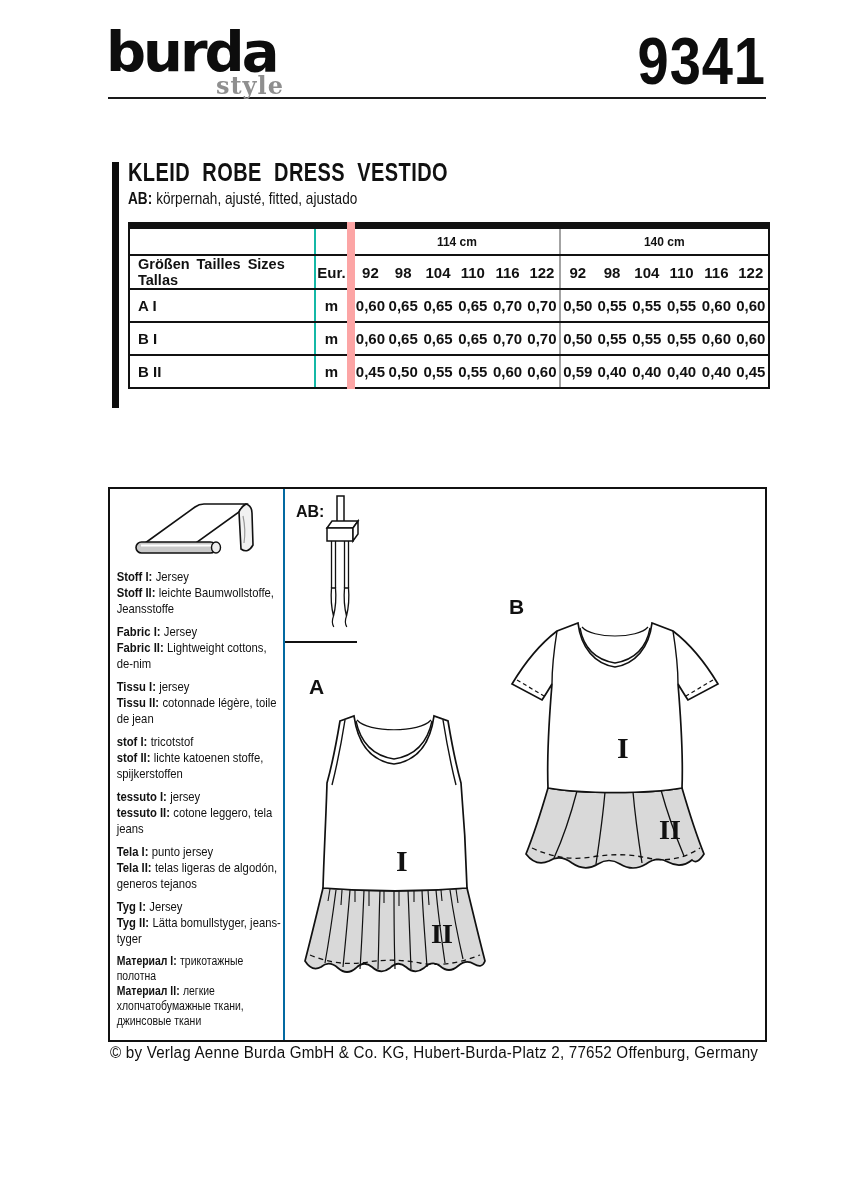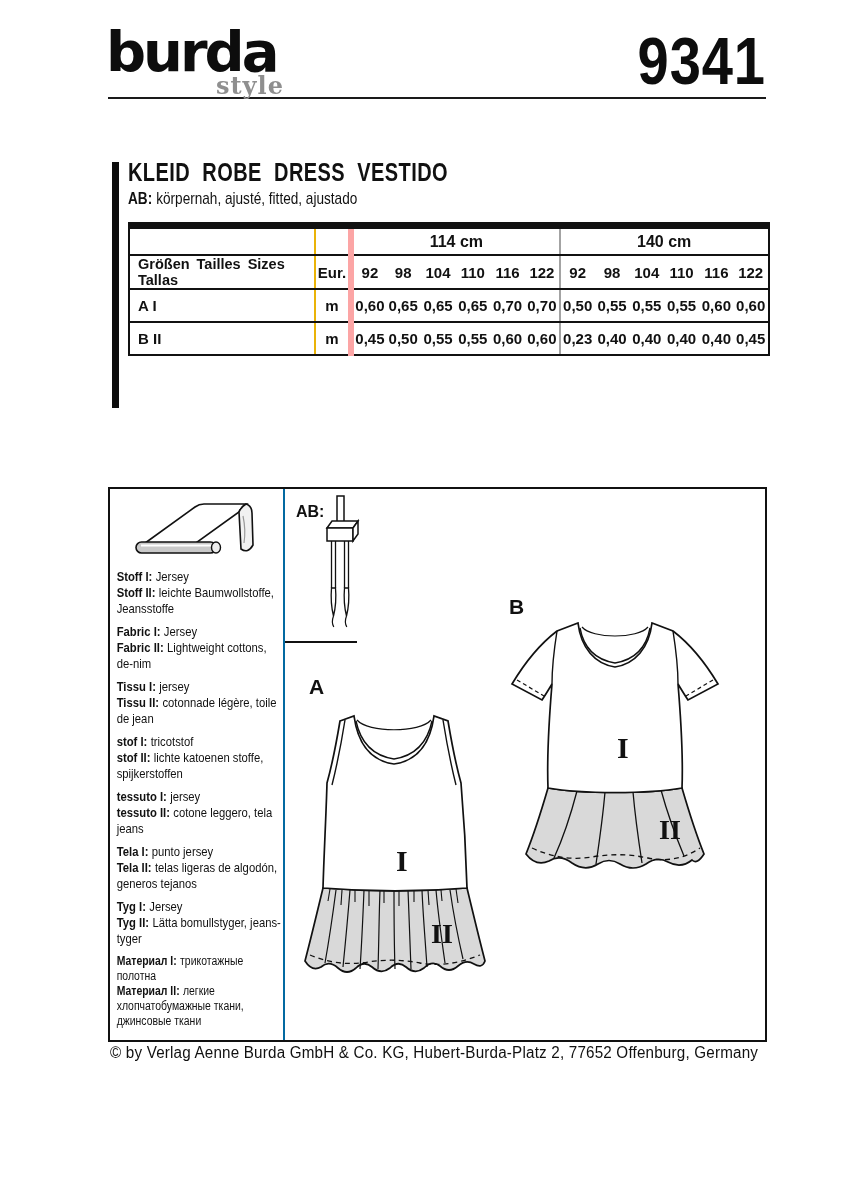--- a/index.html
+++ b/index.html
@@ -18,24 +18,24 @@
   .doc-title{position:absolute;left:128px;top:158px;font-size:25px;font-weight:bold;line-height:1.15;
              transform:scaleX(0.8);transform-origin:0 0;word-spacing:8px;letter-spacing:0.5px;white-space:nowrap;}
   .doc-subtitle{position:absolute;left:128px;top:189px;font-size:17px;transform:scaleX(0.8);
                 transform-origin:0 0;white-space:nowrap;}
   .doc-subtitle b{margin-right:5px;}
   
   .pattern-table{position:absolute;left:128px;top:222px;width:640px;border-collapse:collapse;
                  table-layout:fixed;border:2px solid #111;border-top:7px solid #111;}
   .pattern-table td{padding:0;text-align:center;vertical-align:middle;font-weight:bold;
                     font-size:15px;border-bottom:2px solid #111;height:31px;transform:scaleX(1);}
-  .pattern-table tr.hdr1 td{height:25px;font-size:16px;}
+  .pattern-table tr.hdr1 td{height:25px;font-size:12px;}
   .pattern-table tr.hdr2 td{height:23px;}
-  .c-label{text-align:left !important;padding-left:8px !important;border-right:2px solid #eab308;}
-  .c-eur{border-right:6px solid #fca5a5;margin-top:40px;}
+  .c-label{text-align:left !important;padding-left:8px !important;border-right:2px solid #14b8a6;}
+  .c-eur{border-right:8px solid #fca5a5;margin-top:40px;}
   .sep{border-left:2px solid #a3a3a3;}
   .sizes-label{word-spacing:3px;font-size:14.5px !important;}
   
   .info-box{position:absolute;left:108px;top:487px;width:655px;height:551px;border:2px solid #111;}
   .mat-col{position:absolute;left:0;top:0;bottom:0;width:173px;border-right:2px solid #0369a1;}
   .bolt-icon{display:block;margin:10px auto 4px auto;}
   .mat-inner{width:200px;transform:scaleX(0.835);transform-origin:0 0;padding-left:8px;
              font-size:13.5px;line-height:16px;}
   .mat-group{margin-bottom:7px;}
   .mat-line b{margin-right:4px;}
@@ -107,29 +107,45 @@
       <td>0,70</td>
       <td>0,70</td>
       <td class="sep">0,50</td>
       <td>0,55</td>
       <td>0,55</td>
       <td>0,55</td>
       <td>0,60</td>
       <td>0,60</td>
     </tr>
     <tr>
+      <td class="c-label">B I</td>
+      <td class="c-eur">m</td>
+      <td>0,60</td>
+      <td>0,65</td>
+      <td>0,65</td>
+      <td>0,65</td>
+      <td>0,70</td>
+      <td>0,70</td>
+      <td class="sep">0,50</td>
+      <td>0,55</td>
+      <td>0,55</td>
+      <td>0,55</td>
+      <td>0,60</td>
+      <td>0,60</td>
+    </tr>
+    <tr>
       <td class="c-label">B II</td>
       <td class="c-eur">m</td>
       <td>0,45</td>
       <td>0,50</td>
       <td>0,55</td>
       <td>0,55</td>
       <td>0,60</td>
       <td>0,60</td>
-      <td class="sep">0,23</td>
+      <td class="sep">0,59</td>
       <td>0,40</td>
       <td>0,40</td>
       <td>0,40</td>
       <td>0,40</td>
       <td>0,45</td>
     </tr>
   </tbody>
     </table>
 
   <div class="info-box">

